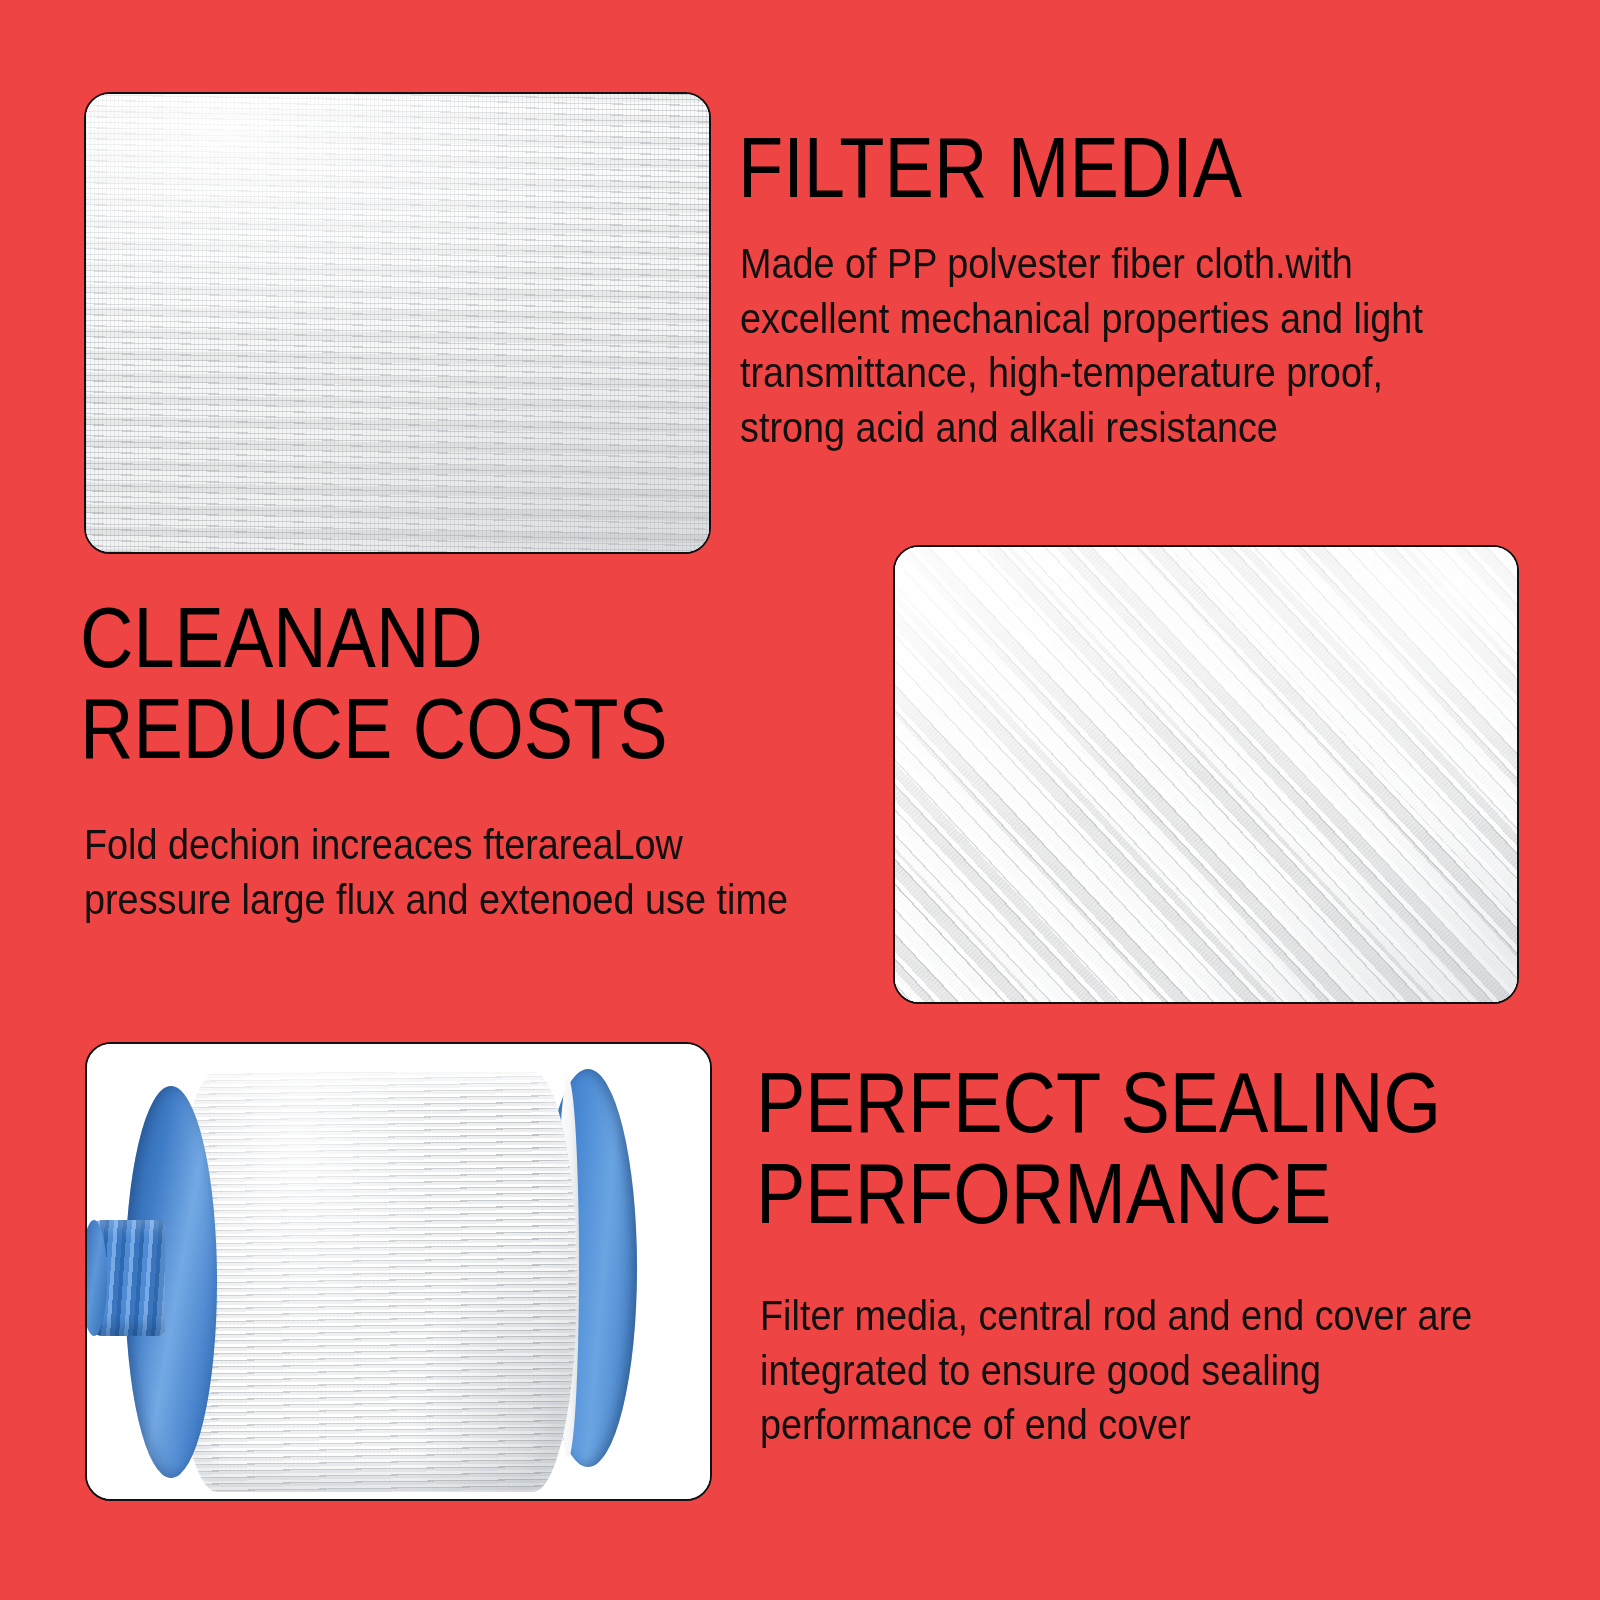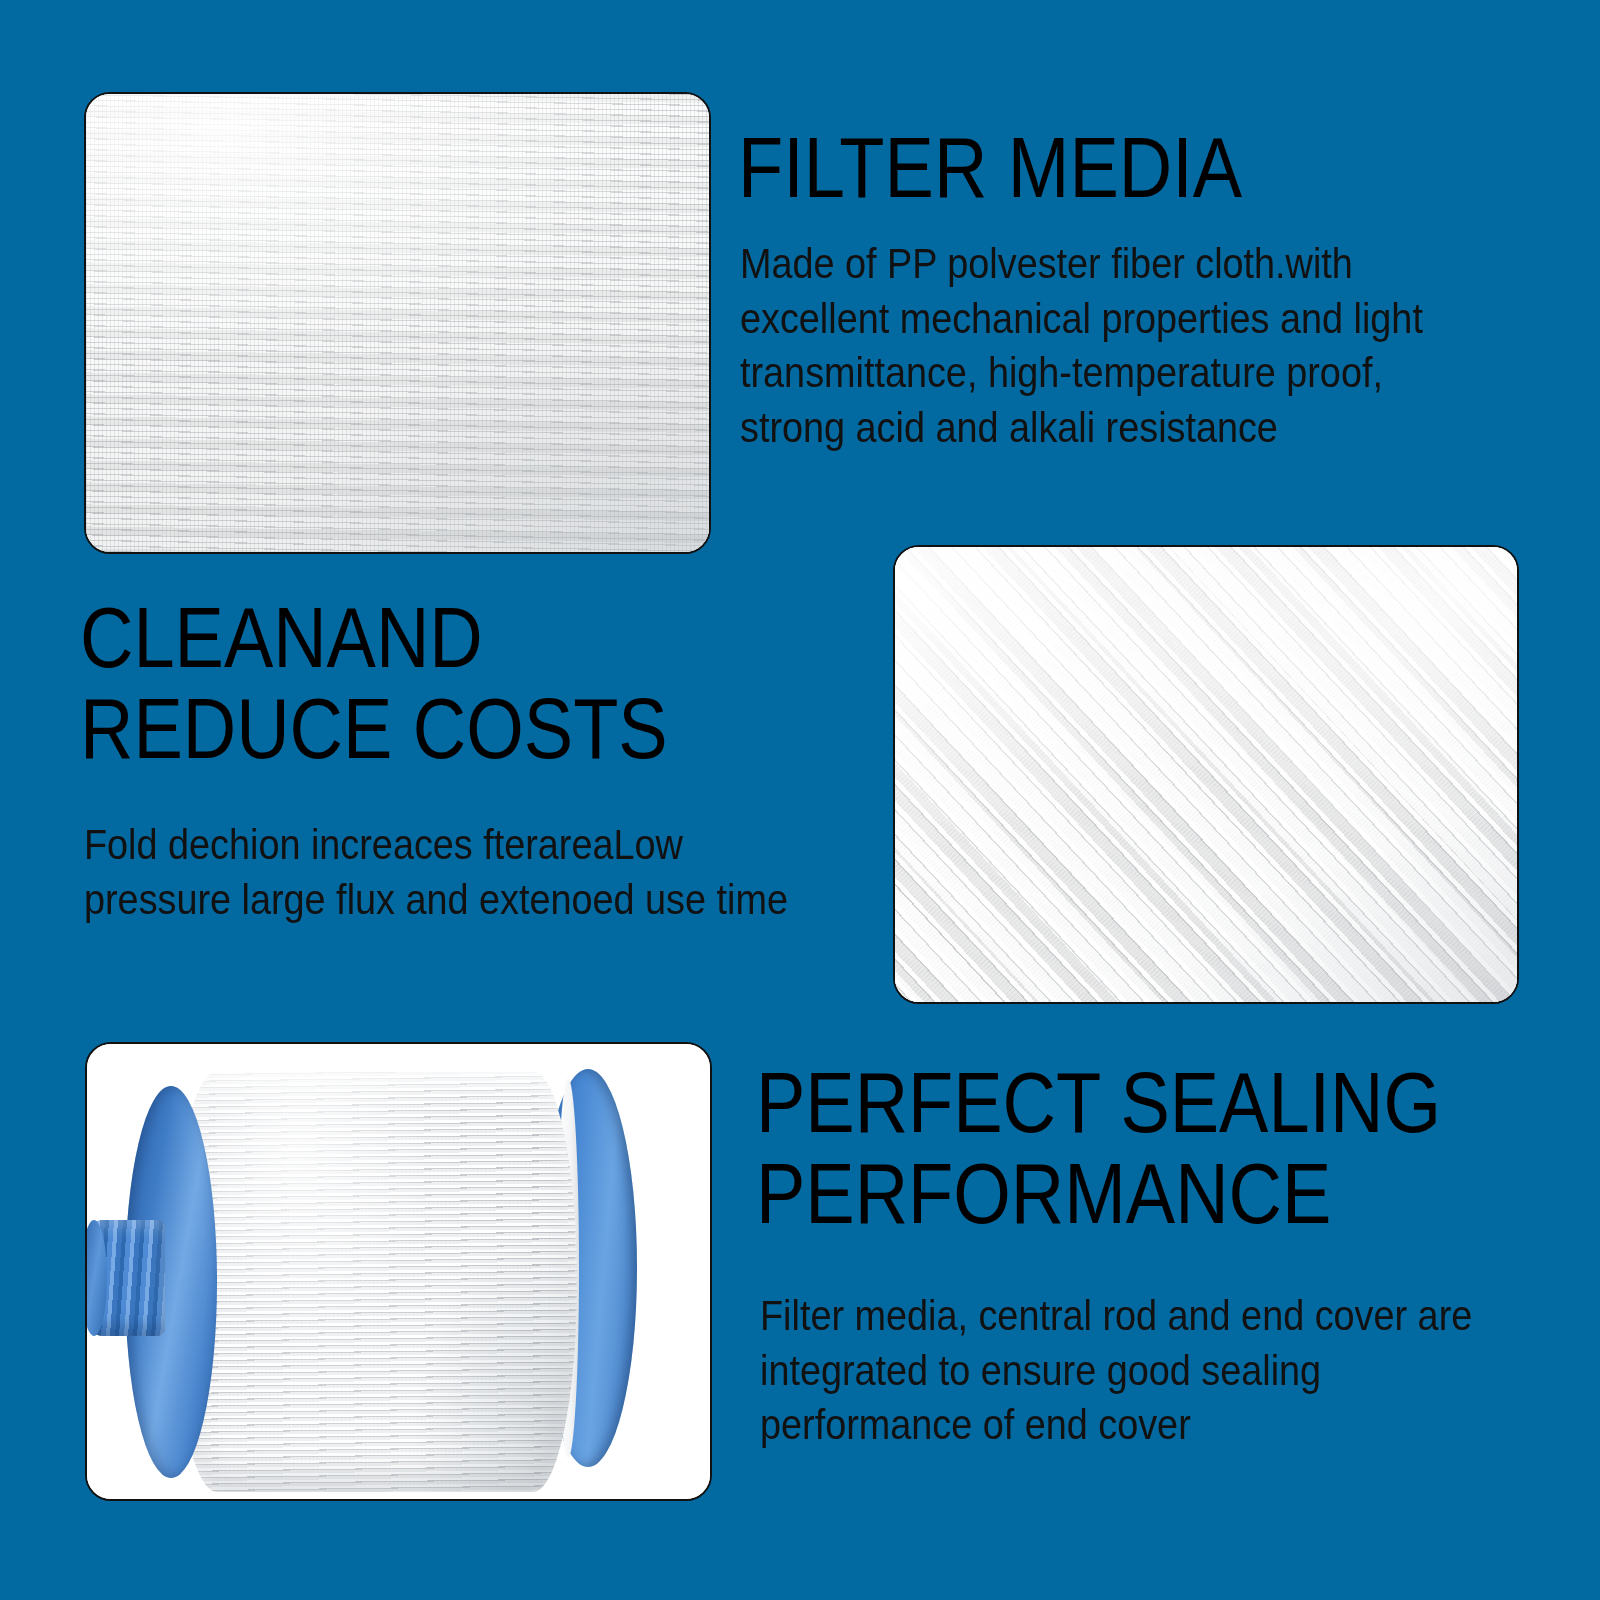--- a/index.html
+++ b/index.html
@@ -13,21 +13,21 @@
     font-family: "Liberation Sans", "DejaVu Sans", sans-serif;
     color: #000000;
     overflow: hidden;
     position: relative;
   }
 
   .page {
     position: relative;
     width: 1600px;
     height: 1600px;
-    background: #0369a1;
+    background: #ef4444;
   }
 
   
   .photo-card {
     position: absolute;
     border: 2px solid #111111;
     border-radius: 26px;
     overflow: hidden;
     background: #ffffff;
   }

